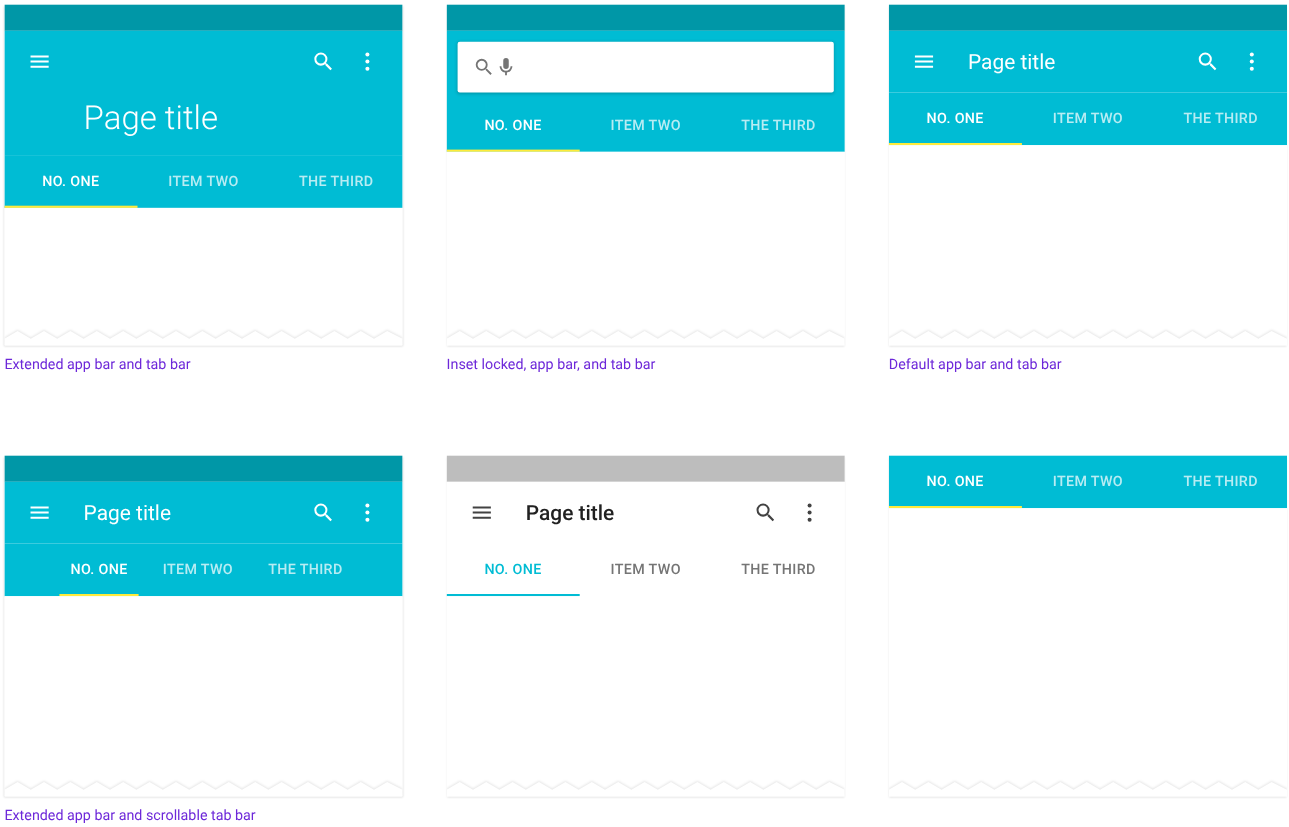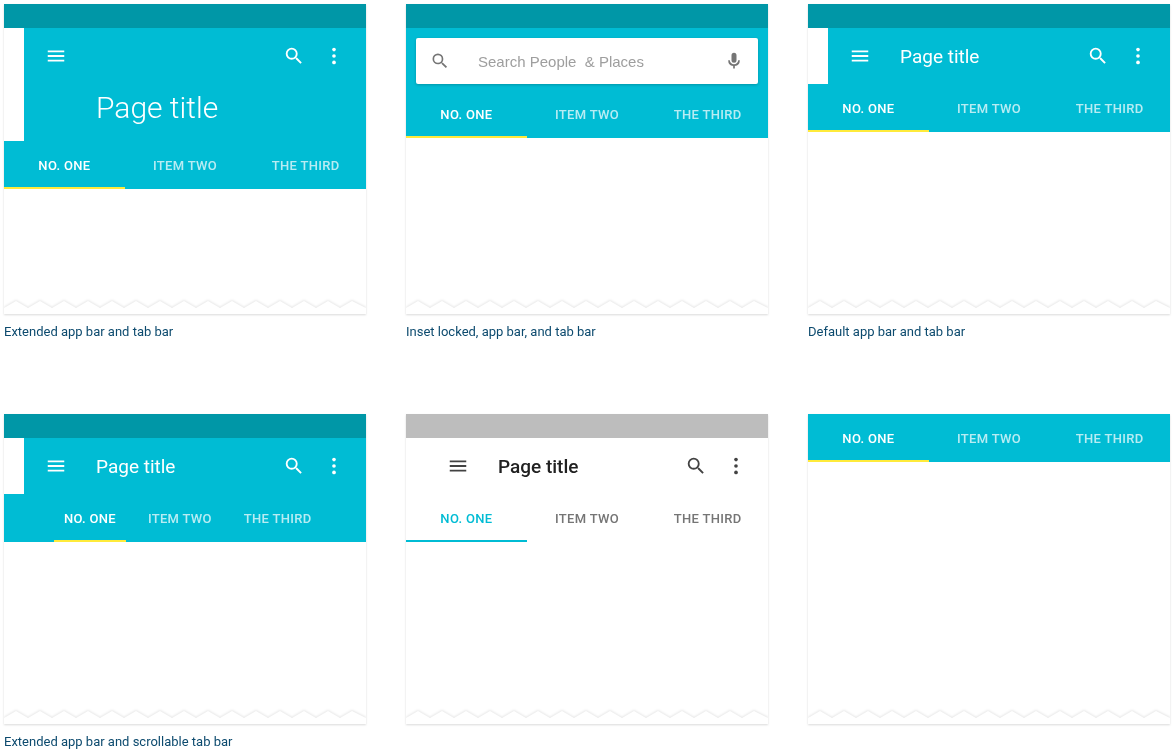--- a/index.html
+++ b/index.html
@@ -31,21 +31,20 @@
   }
   .statusbar { height: 24px; background: #0097a7; }
   .statusbar.light { background: #bdbdbd; }
   .appbar {
     background: #00bcd4;
     color: #ffffff;
     display: flex;
     align-items: center;
     padding: 0 12px;
     height: 56px;
-    margin-left: 20px;
   }
   .appbar.light { background: #ffffff; color: #424242; }
   .appbar .title {
     font-size: 19px;
     font-weight: 400;
     margin-left: 20px;
     flex: 1;
   }
   .appbar.extended {
     flex-direction: column;
@@ -138,21 +137,21 @@
     position: absolute;
     bottom: -1px; left: 0; right: 0; height: 14px;
     overflow: hidden;
   }
   .torn svg { width: 100%; height: 14px; display:block; }
   .torn polygon { fill: #ffffff; }
   .torn-shadow { filter: drop-shadow(0 -1px 1px rgba(0,0,0,0.1)); }
 
   .caption {
     font-size: 13px;
-    color: #0c4a6e;
+    color: #6d28d9;
     margin-top: 10px;
   }
 </style>
 </head>
 <body>
 
 <div class="grid">
 
   <div class="cell">
     <div class="device">
@@ -200,21 +199,20 @@
   </div>
 
   <div class="cell">
     <div class="device">
       <div class="statusbar"></div>
       <div style="background:#00bcd4;">
         <div class="searchbox">
           <svg viewBox="0 0 24 24">
               <path d="M15.5 14h-.79l-.28-.27A6.471 6.471 0 0016 9.5 6.5 6.5 0 109.5 16c1.61 0 3.09-.59 4.23-1.57l.27.28v.79l5 4.99L20.49 19l-4.99-5zM9.5 14A4.5 4.5 0 1114 9.5 4.5 4.5 0 019.5 14z"></path>
             </svg>
-          <input type="text" placeholder="Search People  &amp; Places" style="">
           <svg viewBox="0 0 24 24">
               <path d="M12 14a3 3 0 003-3V5a3 3 0 00-6 0v6a3 3 0 003 3zm5-3a5 5 0 01-10 0H5a7 7 0 006 6.92V21h2v-3.08A7 7 0 0019 11h-2z"></path>
             </svg>
         </div>
       </div>
       <div class="tabwrap">
         <div class="tabs">
           <div class="tab active">NO. ONE</div>
           <div class="tab">ITEM TWO</div>
           <div class="tab">THE THIRD</div>

